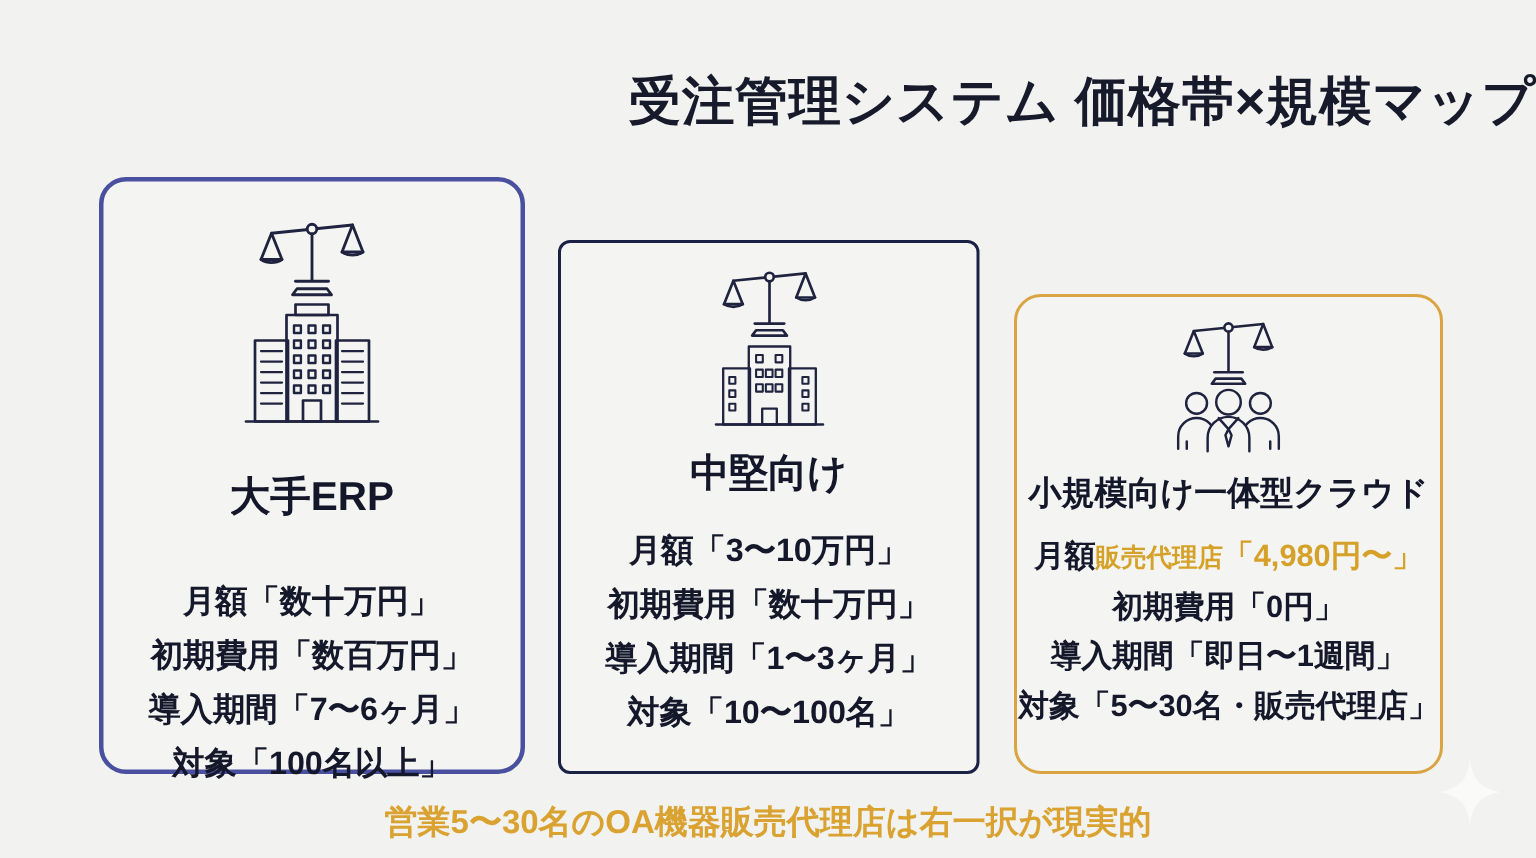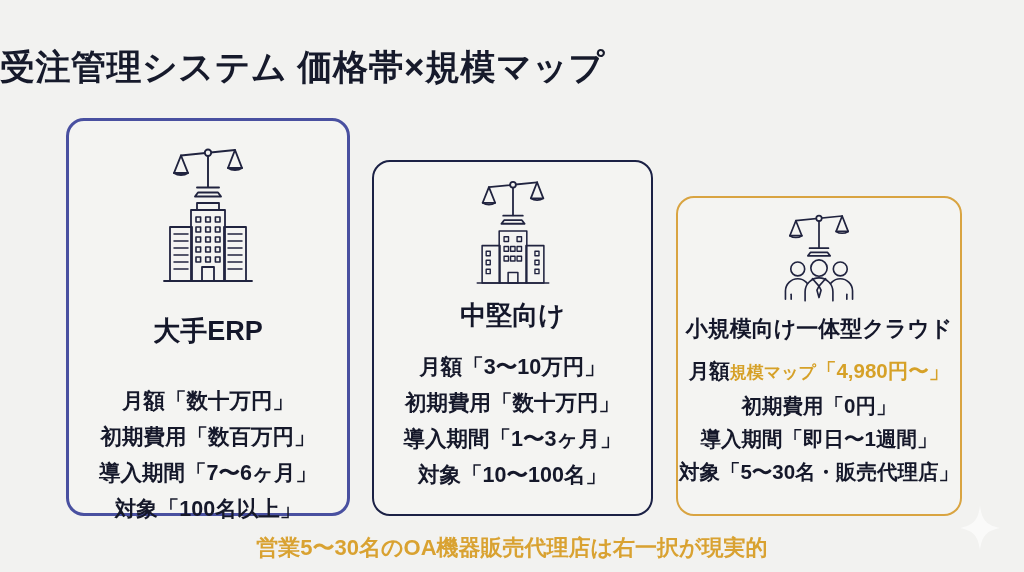--- a/index.html
+++ b/index.html
@@ -20,21 +20,21 @@
     width: 1024px;
     height: 572px;
   }
 
   
   #page-title {
     position: absolute;
     top: 44px;
     left: 0;
     width: 1024px;
-    text-align: left;
+    text-align: right;
     font-size: 35px;
     font-weight: bold;
     letter-spacing: 0.5px;
     color: #161a2b;
     white-space: nowrap;
   }
 
   
   .card {
     position: absolute;
@@ -90,21 +90,21 @@
   #card-large .card-lines { margin-top: 20px; }
   #card-large .card-line { font-size: 21.5px; line-height: 36px; }
 
   
   #card-mid {
     left: 372px;
     top: 160px;
     width: 281px;
     height: 356px;
     border: 2.5px solid #1b2145;
-    border-radius: 18px;
+    border-radius: 8px;
   }
   #card-mid .card-icons { margin-top: 14px; }
   #card-mid .card-title { margin-top: 10px; font-size: 26px; }
   #card-mid .card-lines { margin-top: 16px; }
   #card-mid .card-line { font-size: 21.5px; line-height: 36px; }
 
   
   #card-small {
     left: 676px;
     top: 196px;
@@ -292,21 +292,21 @@
           <line x1="78" y1="44" x2="78" y2="50"></line>
           <circle cx="44" cy="12" r="10" fill="#f4f4f2"></circle>
           <path d="M27 52 v-11 a17 17 0 0 1 34 0 v11" fill="#f4f4f2"></path>
           <path d="M36 25 L44 34 L52 25"></path>
           <path d="M44 34 l-2.5 5 l2.5 9 l2.5 -9 z"></path>
         </svg>
       </span>
     </div>
     <div class="card-title">小規模向け一体型クラウド</div>
     <div class="card-lines">
-      <div class="card-line"><span>月額</span><span class="line-amber-small">規模マップ</span><span class="line-amber">「4,980円〜」</span></div>
+      <div class="card-line"><span>月額</span><span class="line-amber-small">販売代理店</span><span class="line-amber">「4,980円〜」</span></div>
       <div class="card-line">初期費用「0円」</div>
       <div class="card-line">導入期間「即日〜1週間」</div>
       <div class="card-line">対象「5〜30名・販売代理店」</div>
     </div>
   </div>
 
   <div id="caption">営業5〜30名のOA機器販売代理店は右一択が現実的</div>
 
   <span id="sparkle">
     <svg width="40" height="44" viewBox="0 0 40 44" fill="#ffffff" opacity="0.85">

